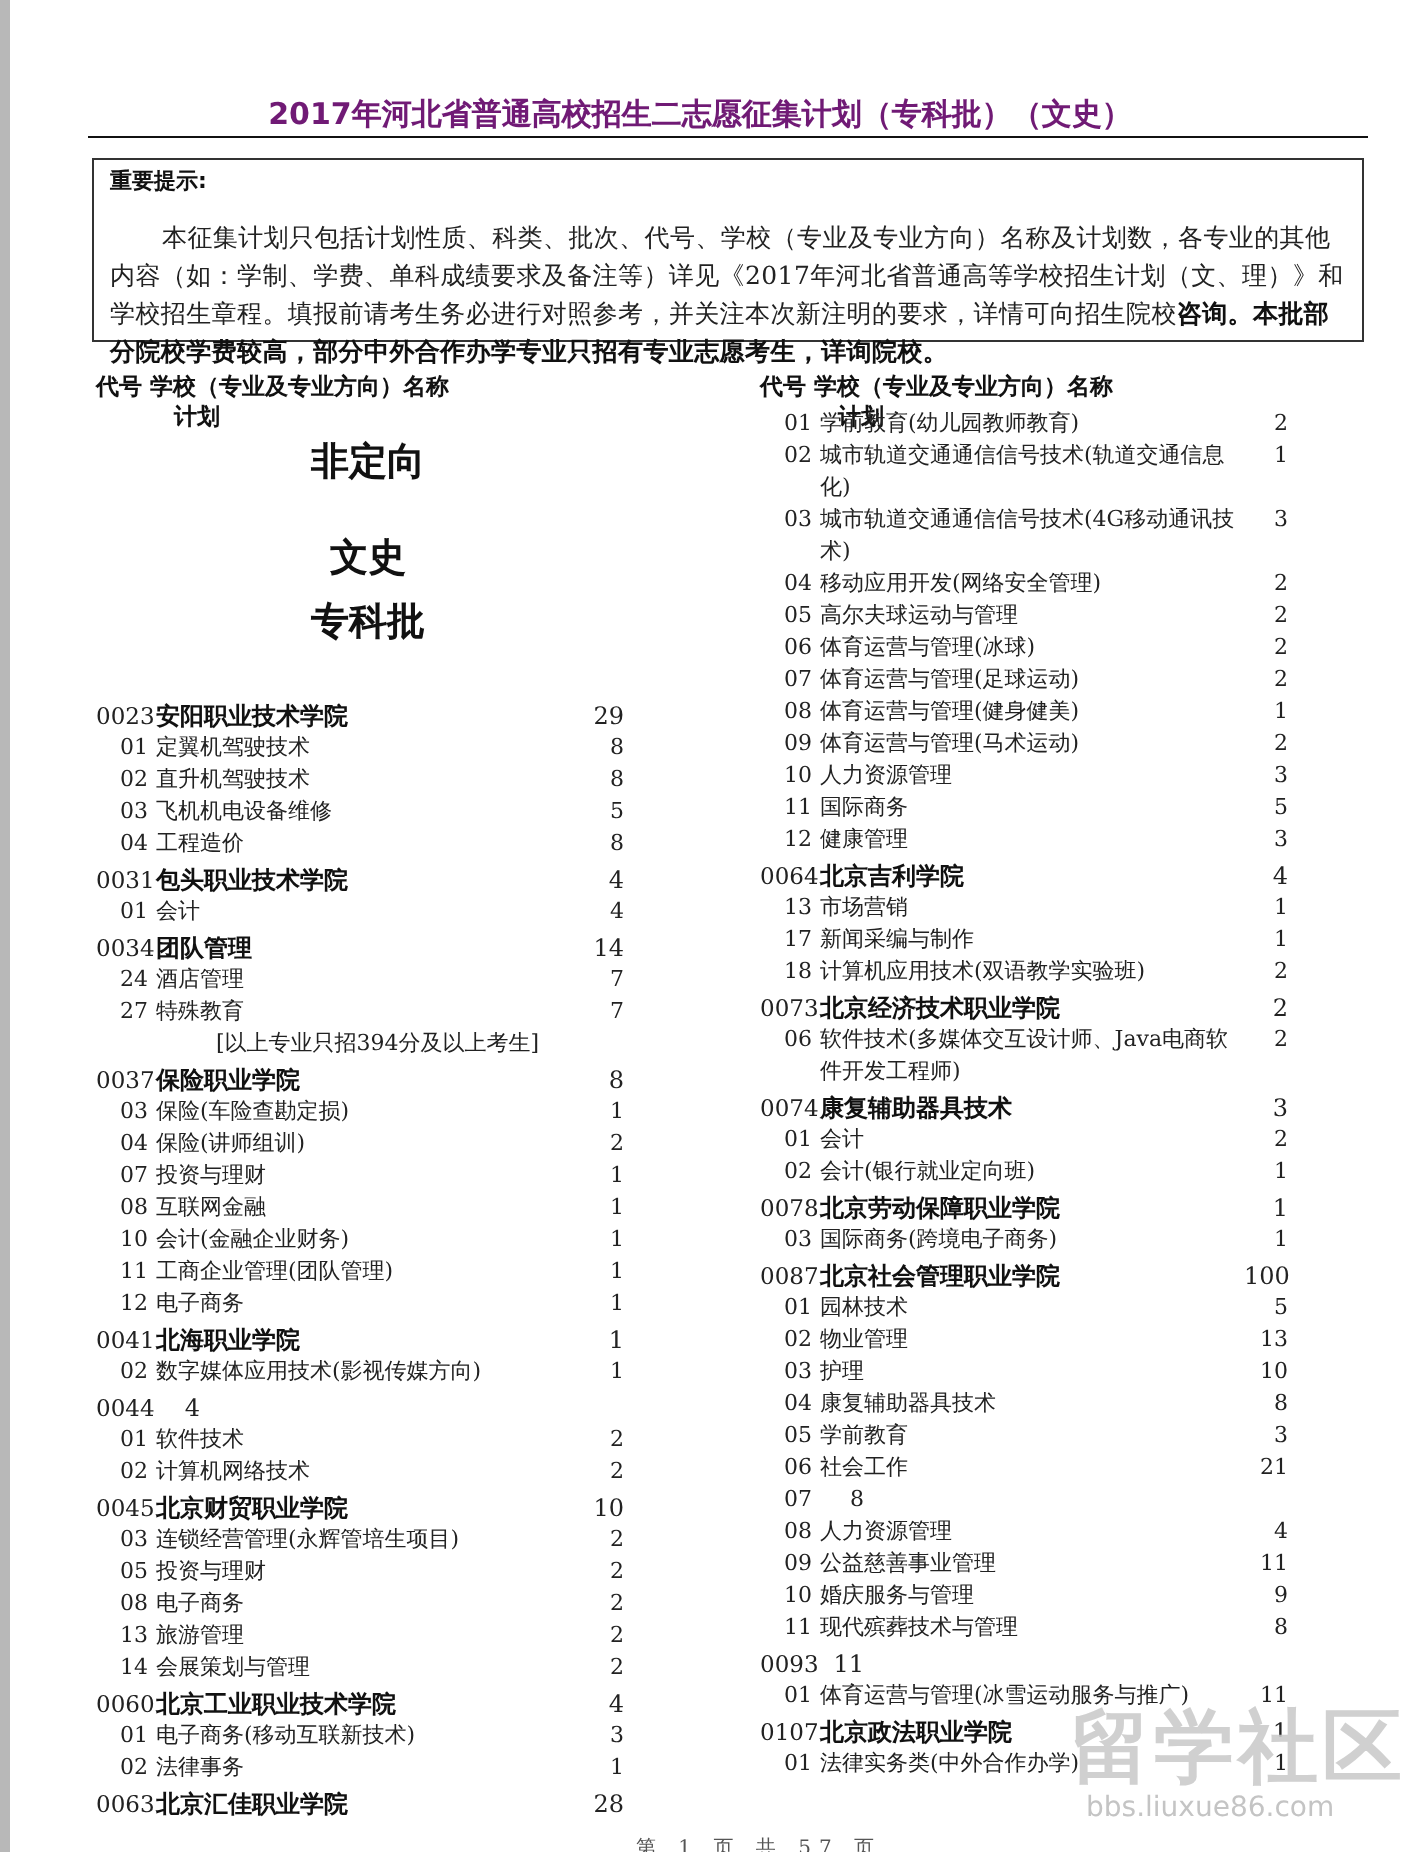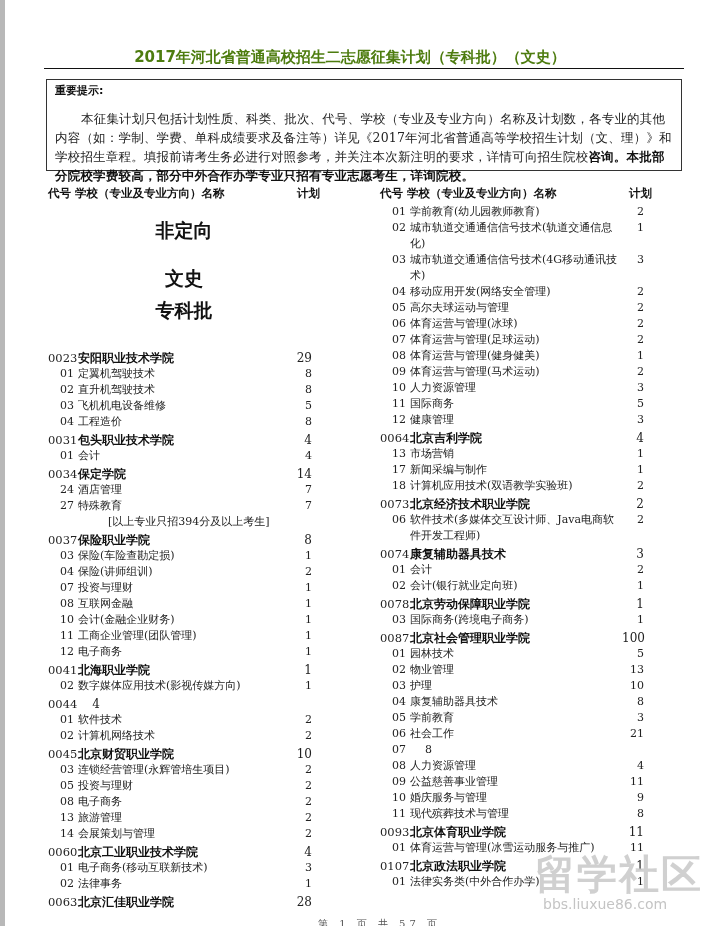--- a/index.html
+++ b/index.html
@@ -1,30 +1,30 @@
 <!DOCTYPE html>
 <html><head>
 <meta charset="utf-8">
 <style>
   * { box-sizing: border-box; margin: 0; padding: 0; }
   html, body { width: 712px; height: 926px; overflow: hidden; background: #ffffff; }
   body { position: relative; font-family: "DejaVu Serif", "Liberation Serif", serif; color: #222; }
   .left-bar { position: absolute; left: 0; top: 0; width: 5px; height: 926px; background: #b8b8b8; }
   .doc-title { position: absolute; left: 40px; top: 48px; width: 620px; text-align: center;
-    font-family: "DejaVu Sans", "Liberation Sans", sans-serif; font-weight: bold; font-size: 15px; color: #4d7c0f; }
+    font-family: "DejaVu Sans", "Liberation Sans", sans-serif; font-weight: bold; font-size: 15px; color: #701a75; }
   .title-rule { position: absolute; left: 44px; top: 68px; width: 640px; height: 1px; background: #111; }
   .notice { position: absolute; left: 46px; top: 79px; width: 636px; height: 92px;
     border: 1.3px solid #333; border-radius: 0; padding: 4px 8px 0 8px; }
   .notice-head { font-family: "DejaVu Sans", sans-serif; font-weight: bold; font-size: 11px; color: #111; line-height: 14px; }
   .notice-body { font-size: 12.5px; line-height: 19px; color: #222; text-indent: 26px; letter-spacing: 0.2px; margin-top: 11px; }
   .notice-body b { font-family: "DejaVu Sans", sans-serif; font-weight: bold; color: #111; }
   .col { position: absolute; top: 186px; }
   .col-left { left: 48px; width: 280px; }
   .col-right { left: 380px; width: 280px; }
-  .col-header { display: flex; font-family: "DejaVu Sans", sans-serif; font-weight: bold; font-size: 11.5px; color: #111; height: 18px; }
+  .col-header { display: flex; font-family: "DejaVu Sans", sans-serif; font-weight: bold; font-size: 11.5px; color: #111; height: 18px; flex-direction: column; }
   .col-header .h-name { width: 210px; }
   .col-header .h-plan { width: 62px; text-align: right; }
   .section-title { text-align: center; font-family: "DejaVu Sans", sans-serif; font-weight: bold; font-size: 19px; color: #111; }
   .rows { font-size: 11px; line-height: 16px; }
   .row { display: flex; align-items: flex-start; }
   .row .code { width: 30px; flex-shrink: 0; }
   .row.school .code { width: 30px; font-size: 11.5px; }
   .row .name { width: 212px; flex-shrink: 0; }
   .row .plan { width: 22px; text-align: right; flex-shrink: 0; }
   .row.school { font-size: 12px; margin-top: 2px; }
@@ -93,21 +93,21 @@
         <span class="name">包头职业技术学院</span>
         <span class="plan">4</span>
       </div>
       <div class="row major">
         <span class="code">01</span>
         <span class="name">会计</span>
         <span class="plan">4</span>
       </div>
       <div class="row school">
         <span class="code">0034</span>
-        <span class="name">保定学院</span>
+        <span class="name">团队管理</span>
         <span class="plan">14</span>
       </div>
       <div class="row major">
         <span class="code">24</span>
         <span class="name">酒店管理</span>
         <span class="plan">7</span>
       </div>
       <div class="row major">
         <span class="code">27</span>
         <span class="name">特殊教育</span>
@@ -410,21 +410,20 @@
         <span class="name">婚庆服务与管理</span>
         <span class="plan">9</span>
       </div>
       <div class="row major">
         <span class="code">11</span>
         <span class="name">现代殡葬技术与管理</span>
         <span class="plan">8</span>
       </div>
       <div class="row school">
         <span class="code">0093</span>
-        <span class="name">北京体育职业学院</span>
         <span class="plan">11</span>
       </div>
       <div class="row major">
         <span class="code">01</span>
         <span class="name">体育运营与管理(冰雪运动服务与推广)</span>
         <span class="plan">11</span>
       </div>
       <div class="row school">
         <span class="code">0107</span>
         <span class="name">北京政法职业学院</span>

